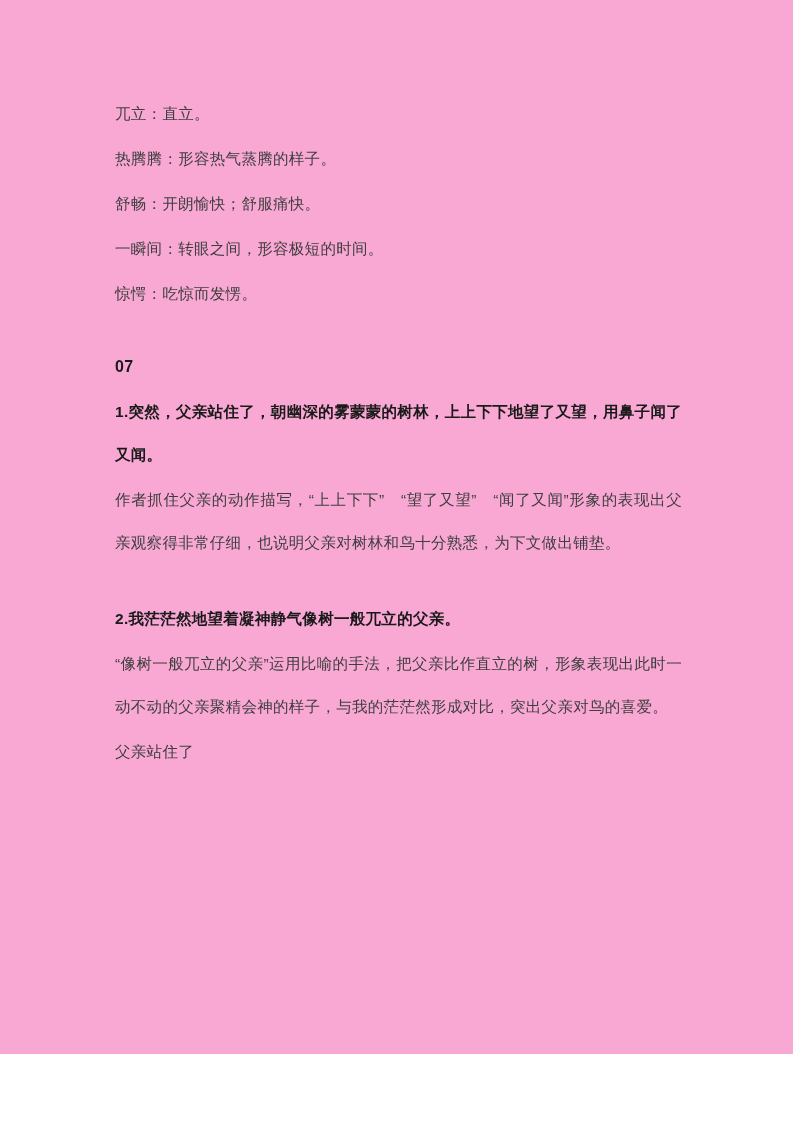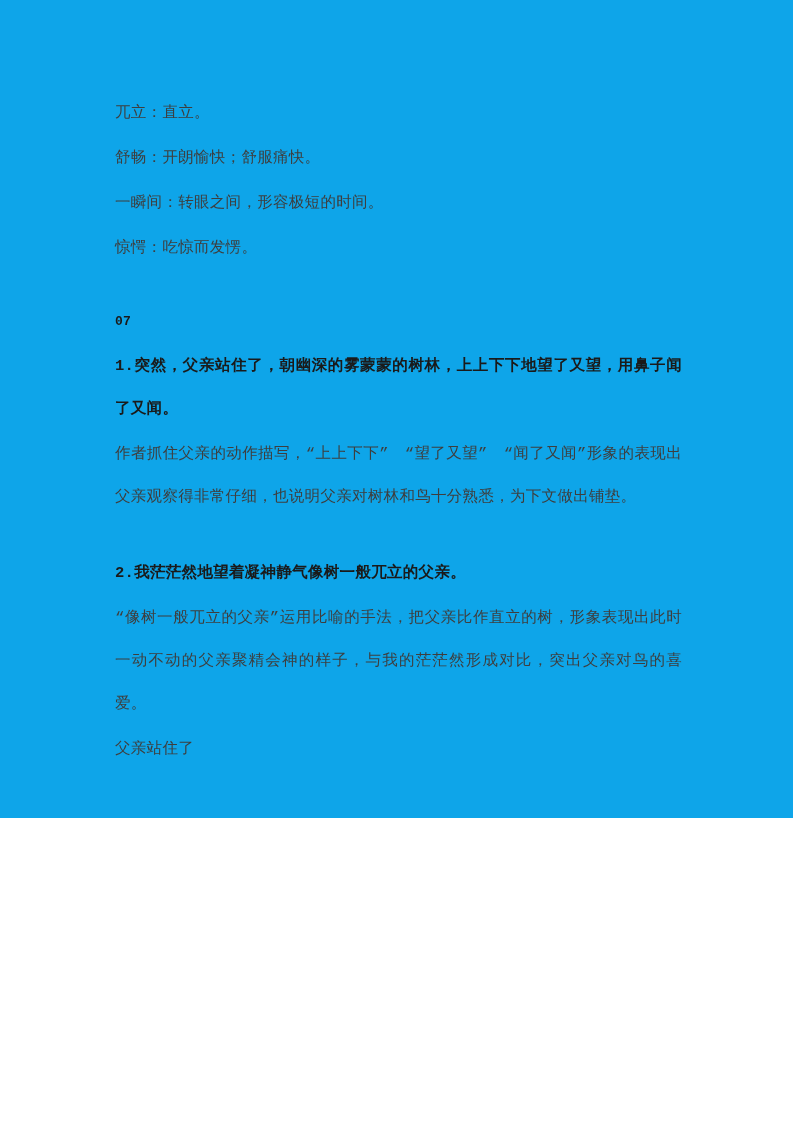--- a/index.html
+++ b/index.html
@@ -3,24 +3,24 @@
 <meta charset="utf-8">
 <style>
   html, body {
     margin: 0;
     padding: 0;
     background: #ffffff;
   }
   .page {
     position: relative;
     width: 793px;
-    height: 818px;
-    background: #0ea5e9;
+    height: 1054px;
+    background: #f9a8d4;
     overflow: hidden;
-    font-family: Liberation Mono, monospace;
+    font-family: Liberation Sans, sans-serif;
   }
   .content {
     position: absolute;
     left: 115px;
     top: 92px;
     width: 567px;
     font-size: 15.5px;
     color: #3e3e3e;
     letter-spacing: 0.3px;
   }
@@ -31,32 +31,33 @@
     text-justify: inter-ideograph;
   }
   .content p:last-child { margin-bottom: 0; }
   .bold {
     font-weight: bold;
     color: #1a1a1a;
   }
   .section-number {
     font-weight: bold;
     color: #1a1a1a;
-    font-size: 13px;
+    font-size: 16px;
   }
   .gap-top { margin-top: 30px !important; }
   .gap-top-lg { margin-top: 33px !important; }
 </style>
 </head>
 <body>
 
 <div class="page">
   <div class="content">
 
     <p>兀立：直立。</p>
+    <p>热腾腾：形容热气蒸腾的样子。</p>
     <p>舒畅：开朗愉快；舒服痛快。</p>
     <p>一瞬间：转眼之间，形容极短的时间。</p>
     <p>惊愕：吃惊而发愣。</p>
 
     <p class="section-number gap-top">07</p>
 
     <p class="bold">1.突然，父亲站住了，朝幽深的雾蒙蒙的树林，上上下下地望了又望，用鼻子闻了又闻。</p>
     <p>作者抓住父亲的动作描写，“上上下下”　“望了又望”　“闻了又闻”形象的表现出父亲观察得非常仔细，也说明父亲对树林和鸟十分熟悉，为下文做出铺垫。</p>
 
     <p class="bold gap-top-lg">2.我茫茫然地望着凝神静气像树一般兀立的父亲。</p>

